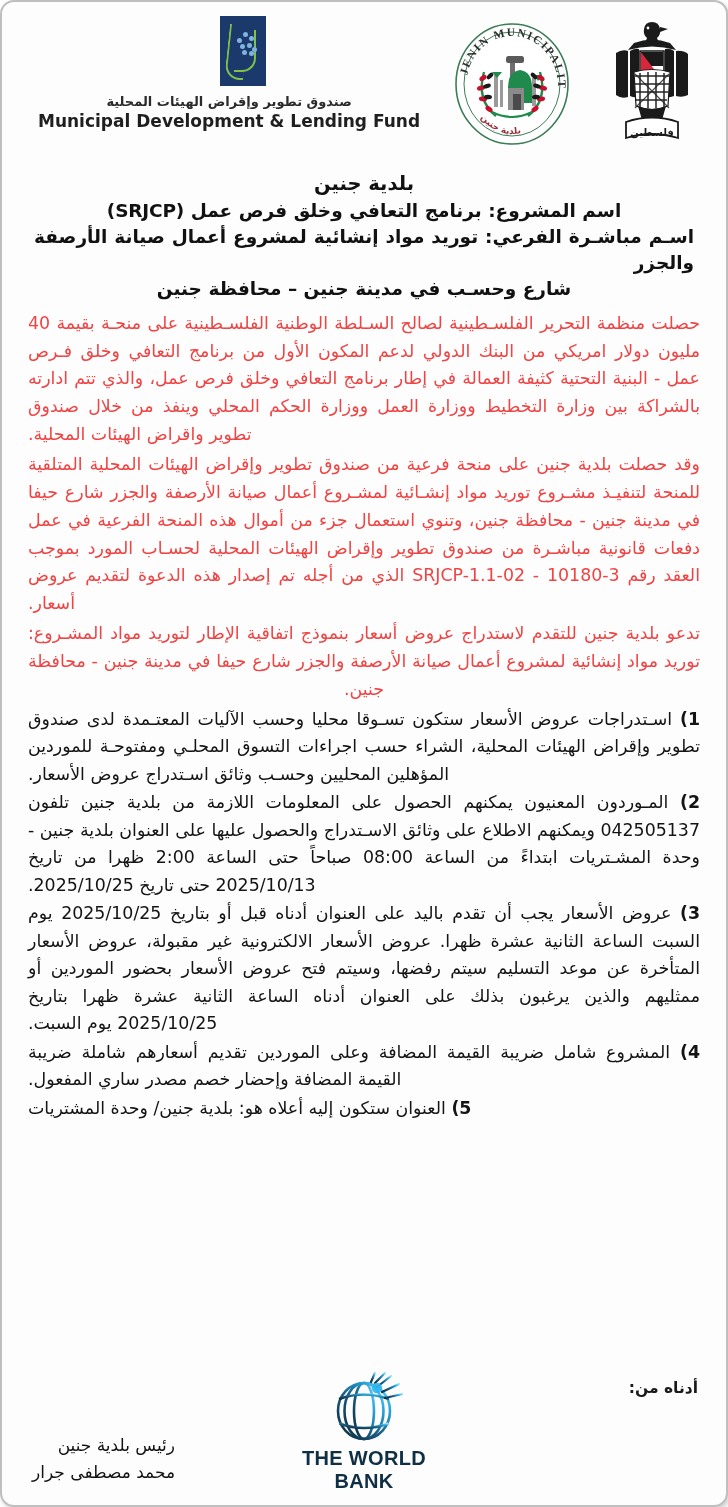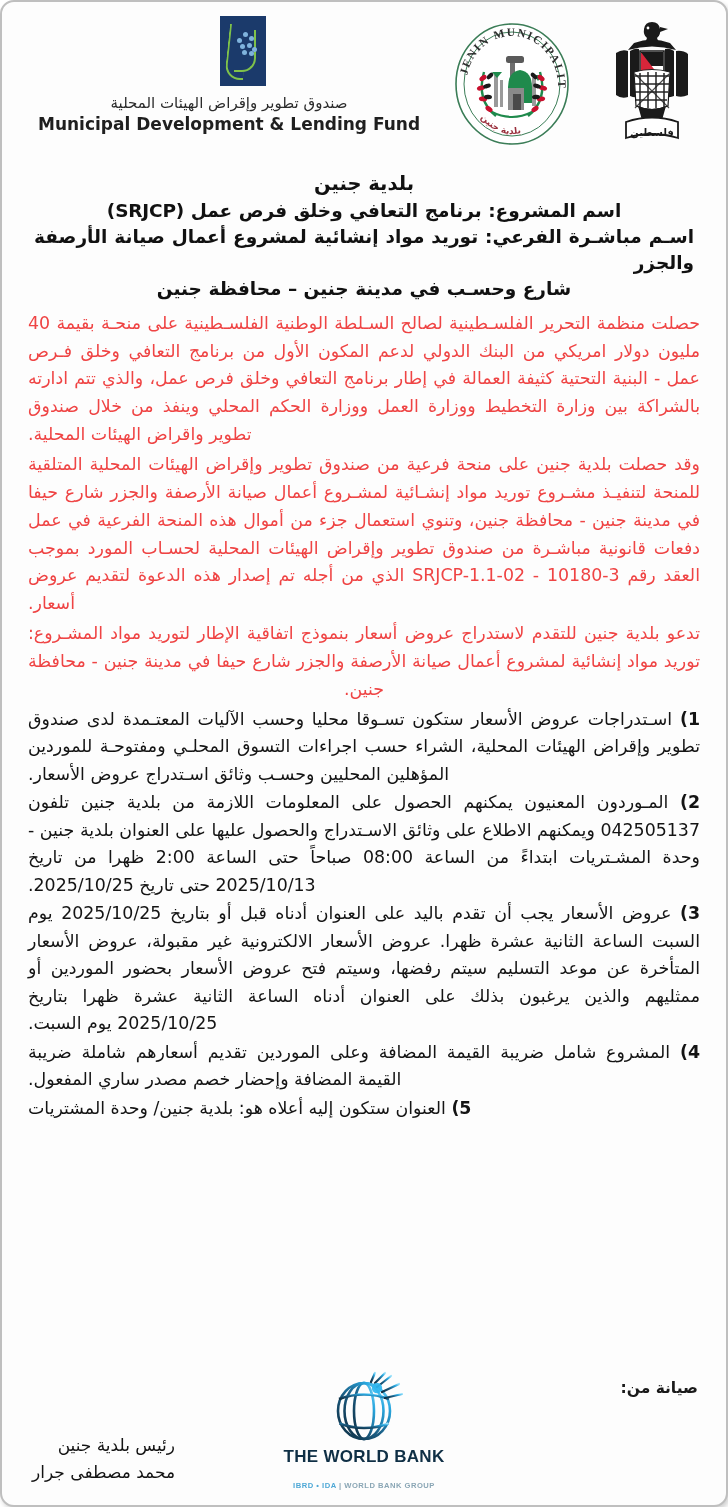--- a/index.html
+++ b/index.html
@@ -81,22 +81,22 @@
     background: #7fb3dd;
     display: block;
   }
   .mdlf-text {
     margin-top: 8px;
     text-align: center;
     direction: rtl;
     margin-left: 10px;
   }
   .mdlf-ar {
-    font-size: 15px;
-    font-weight: normal;
+    font-size: 13px;
+    font-weight: bold;
     color: #2b2b2b;
     letter-spacing: -0.3px;
     white-space: nowrap;
   }
   .mdlf-en {
     font-size: 17px;
     font-weight: bold;
     color: #1f1f1f;
     direction: ltr;
     margin-top: 2px;
@@ -188,21 +188,21 @@
     position: absolute;
     left: 50%;
     transform: translateX(-50%);
     top: 0;
     width: 186px;
     text-align: center;
   }
   .wb-globe { width: 78px; height: 74px; }
   .wb-name {
     font-family: "Liberation Sans", sans-serif;
-    font-size: 17px;
+    font-size: 20px;
     font-weight: bold;
     color: #0f2f45;
     letter-spacing: 0.3px;
     direction: ltr;
     margin-top: -2px;
   }
   .wb-sub {
     font-family: "Liberation Sans", sans-serif;
     font-size: 7.6px;
     font-weight: bold;
@@ -388,21 +388,21 @@
     </p>
 
     <p class="list-item">
       <span class="num">5)</span>
       <span>العنوان ستكون إليه أعلاه هو: بلدية جنين/ وحدة المشتريات</span>
     </p>
   </div>
 
   <div class="footer">
 
-    <div class="funded-label">صيانة من:</div>
+    <div class="funded-label">أدناه من:</div>
 
     <div class="wb-logo">
       <svg class="wb-globe" viewBox="0 0 78 74">
         <defs>
           <linearGradient id="wbg" x1="0" y1="1" x2="1" y2="0">
             <stop offset="0%" stop-color="#0d2b3e"></stop>
             <stop offset="45%" stop-color="#1b5c82"></stop>
             <stop offset="78%" stop-color="#29a8e0"></stop>
             <stop offset="100%" stop-color="#9fe3fb"></stop>
           </linearGradient>

